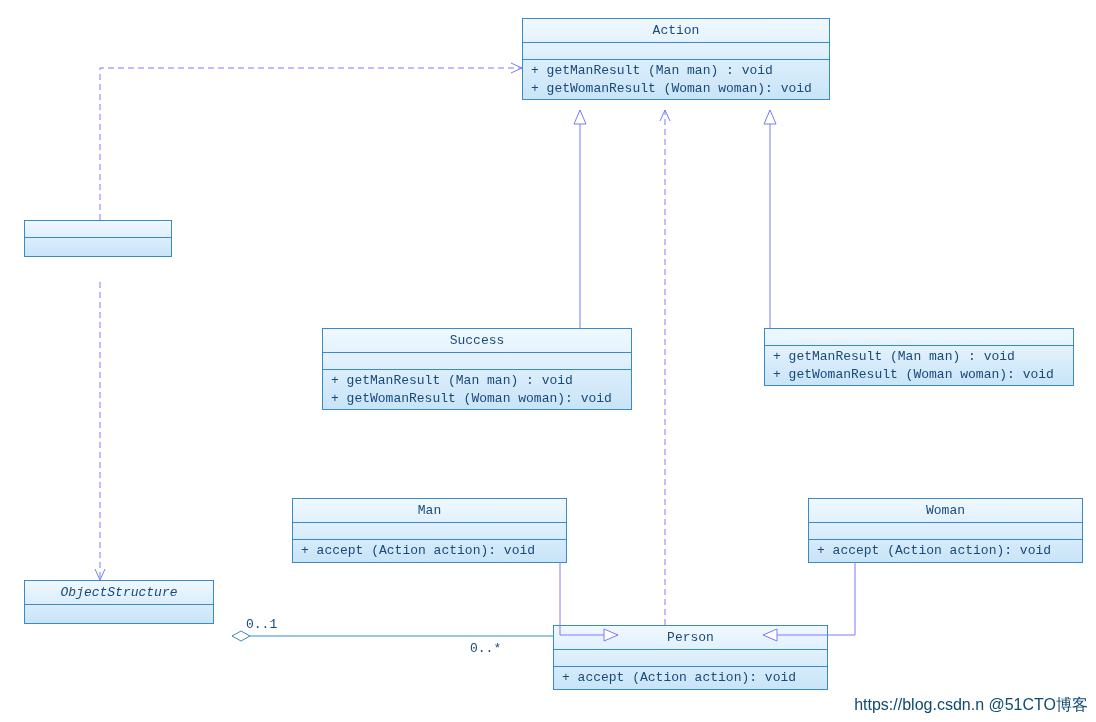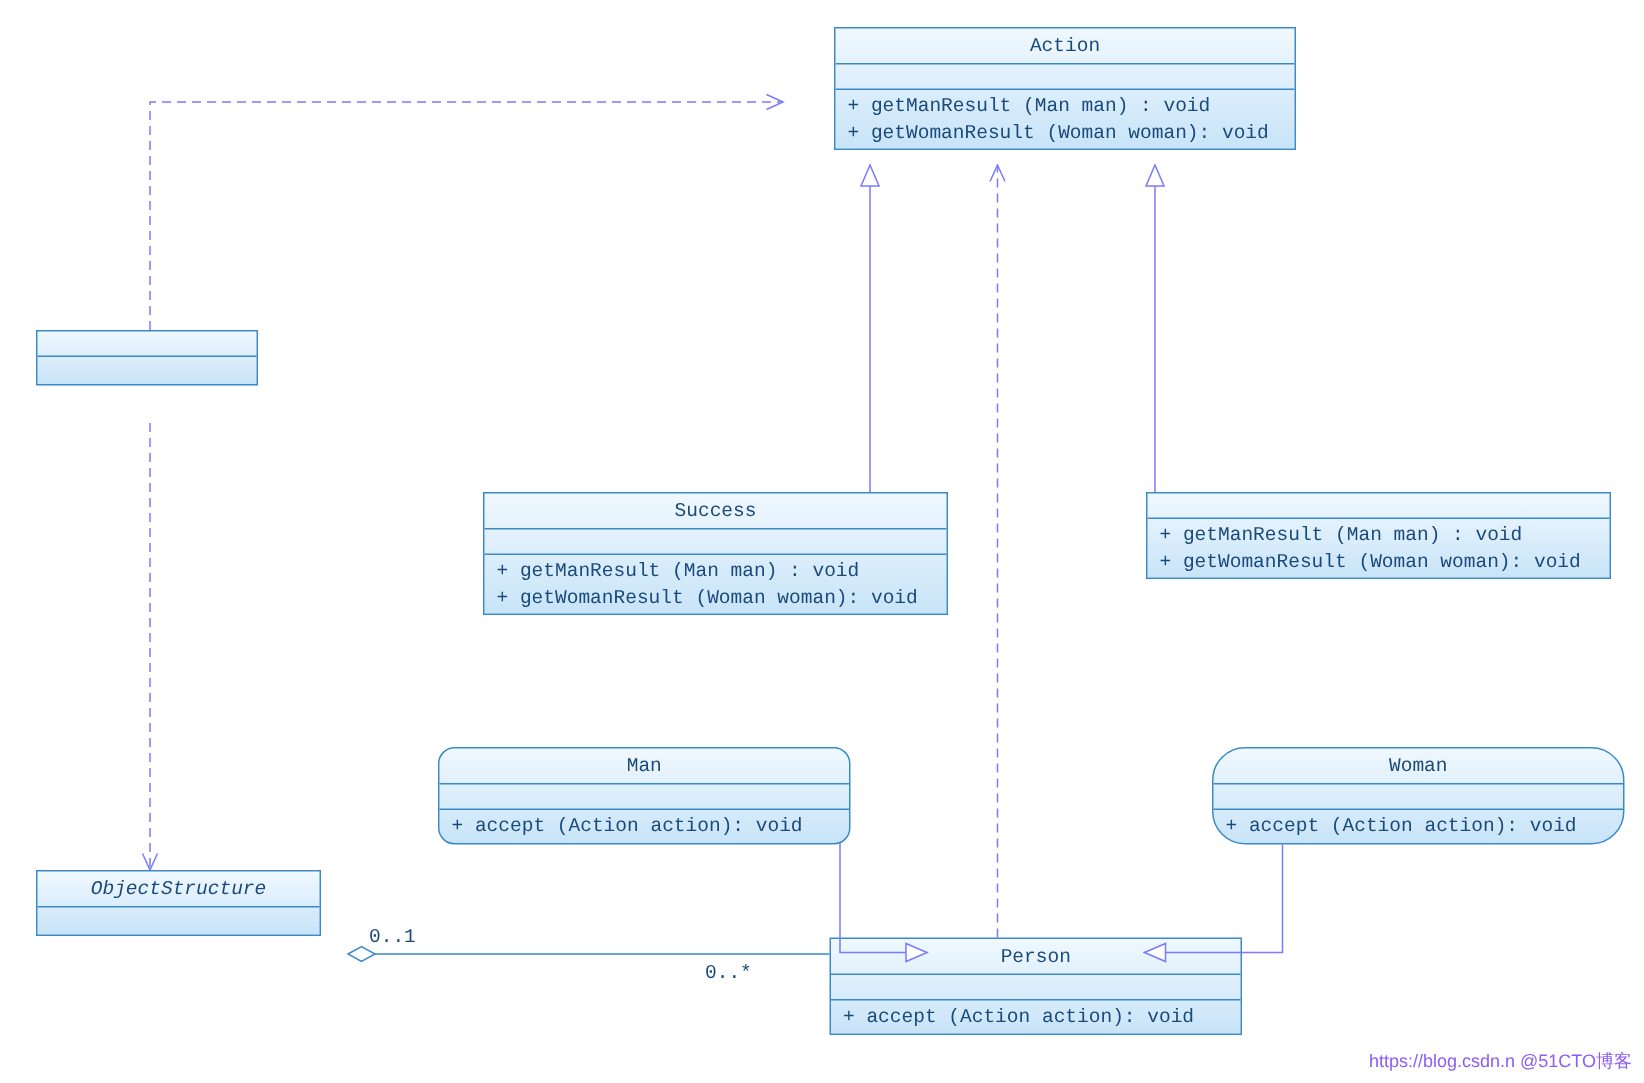--- a/index.html
+++ b/index.html
@@ -43,29 +43,29 @@
     left: 0;
     top: 0;
     width: 1096px;
     height: 722px;
     pointer-events: none;
   }
   .watermark {
     position: absolute;
     right: 8px;
     bottom: 6px;
-    color: #8b5cf6;
+    color: #0c4a6e;
     font-family: sans-serif;
-    font-size: 12px;
+    font-size: 16px;
   }
 </style>
 </head>
 <body>
 
-<div class="uml-class" style="left:522px; top:18px; width:308px;margin-left:34px;">
+<div class="uml-class" style="left:522px; top:18px; width:308px;">
   <div class="uml-name">Action</div>
   <div class="uml-attrs"></div>
   <div class="uml-ops">
     <div class="op-row">+ getManResult (Man man)     : void</div>
     <div class="op-row">+ getWomanResult (Woman woman): void</div>
   </div>
 </div>
 
 <div class="uml-class" style="left:24px; top:220px; width:148px;">
   <div class="uml-attrs"></div>
@@ -82,29 +82,29 @@
 </div>
 
 <div class="uml-class" style="left:764px; top:328px; width:310px;">
   <div class="uml-attrs"></div>
   <div class="uml-ops">
     <div class="op-row">+ getManResult (Man man)     : void</div>
     <div class="op-row">+ getWomanResult (Woman woman): void</div>
   </div>
 </div>
 
-<div class="uml-class" style="left:292px; top:498px; width:275px;border-radius:11px;">
+<div class="uml-class" style="left:292px; top:498px; width:275px;">
   <div class="uml-name">Man</div>
   <div class="uml-attrs"></div>
   <div class="uml-ops">
     <div class="op-row">+ accept (Action action): void</div>
   </div>
 </div>
 
-<div class="uml-class" style="left:808px; top:498px; width:275px;border-radius:22px;">
+<div class="uml-class" style="left:808px; top:498px; width:275px;">
   <div class="uml-name">Woman</div>
   <div class="uml-attrs"></div>
   <div class="uml-ops">
     <div class="op-row">+ accept (Action action): void</div>
   </div>
 </div>
 
 <div class="uml-class" style="left:24px; top:580px; width:190px;font-style:italic;">
   <div class="uml-name">ObjectStructure</div>
   <div class="uml-ops"></div>

